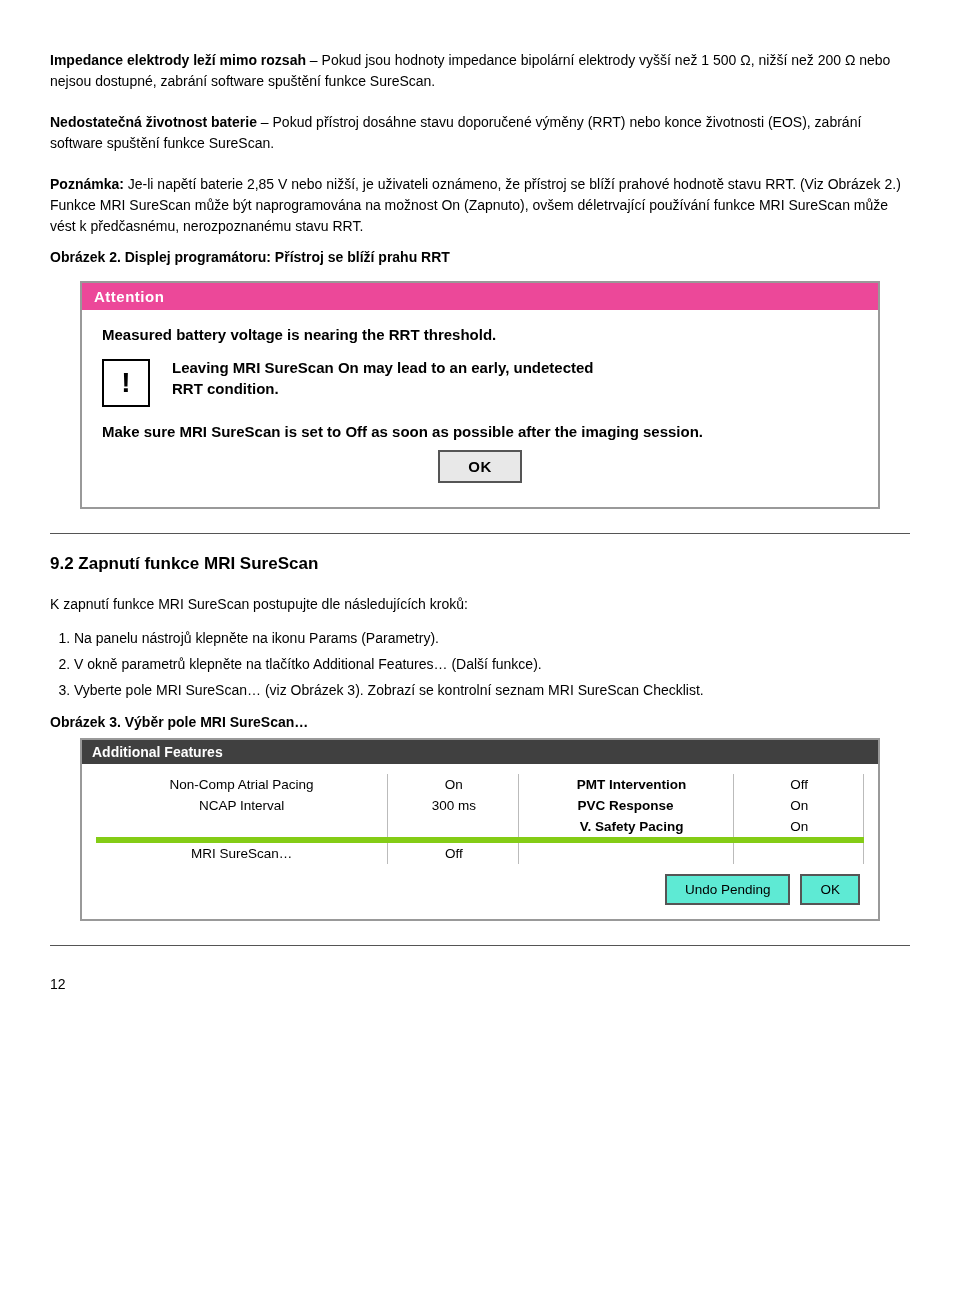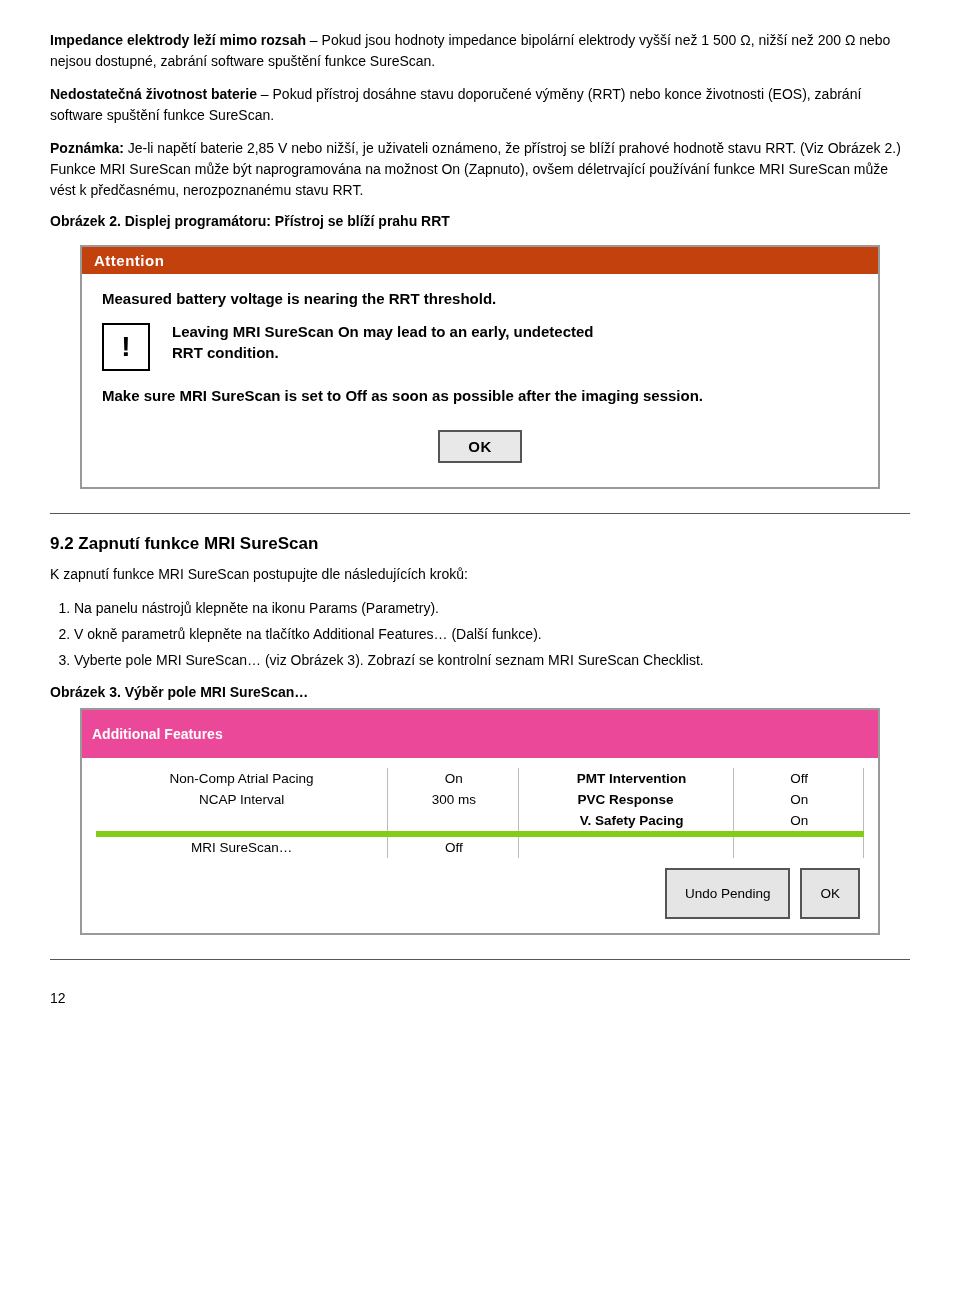--- a/index.html
+++ b/index.html
@@ -7,32 +7,33 @@
       font-family: Arial, Helvetica, sans-serif;
       font-size: 14px;
       color: #000;
       background: #fff;
       width: 960px;
       padding: 30px 50px 40px 50px;
     }
     .section-text {
       margin-bottom: 12px;
       line-height: 1.5;
+      margin-top: 20px;
     }
     .section-text strong, b {
       font-weight: bold;
     }
     .attention-box {
       border: 2px solid #999;
       margin: 16px 30px 24px 30px;
       padding: 0;
       background: #fff;
     }
     .attention-header {
-      background: #c2410c;
+      background: #ec4899;
       color: #fff;
       font-weight: bold;
       font-size: 15px;
       padding: 5px 12px;
       letter-spacing: 0.5px;
     }
     .attention-body {
       padding: 16px 20px 24px 20px;
       border-radius: 7px;
     }
@@ -61,21 +62,21 @@
     }
     .attention-warning-text {
       font-weight: bold;
       font-size: 15px;
       line-height: 1.4;
       margin-left: 8px;
     }
     .attention-note {
       font-weight: bold;
       font-size: 15px;
-      margin-bottom: 24px;
+      margin-bottom: 8px;
       line-height: 1.4;
     }
     .ok-btn-row {
       display: flex;
       justify-content: center;
     }
     .ok-btn {
       border: 2px solid #555;
       background: #e8e8e8;
       padding: 6px 28px;
@@ -101,25 +102,25 @@
       font-size: 14px;
       margin: 10px 0 6px 0;
     }
     .features-box {
       border: 2px solid #999;
       margin: 8px 30px 24px 30px;
       padding: 0;
       background: #fff;
     }
     .features-header {
-      background: #ec4899;
+      background: #404040;
       color: #fff;
       font-weight: bold;
       font-size: 14px;
-      padding: 16px 10px;
+      padding: 4px 10px;
     }
     .features-body {
       padding: 10px 14px 14px 14px;
     }
     .features-table {
       width: 100%;
       border-collapse: collapse;
       text-align: center;
     }
     .features-table td {
@@ -149,22 +150,22 @@
     }
     .features-bottom-row {
       display: flex;
       justify-content: flex-end;
       gap: 10px;
       margin-top: 10px;
       padding-right: 4px;
     }
     .features-btn {
       border: 2px solid #555;
-      background: #e5e5e5;
-      padding: 16px 18px;
+      background: #5eead4;
+      padding: 6px 18px;
       font-size: 13.5px;
       cursor: pointer;
     }
     .divider-line {
       border: none;
       border-top: 1px solid #555;
       margin: 18px 0 10px 0;
     }
     .page-number {
       text-align: left;

